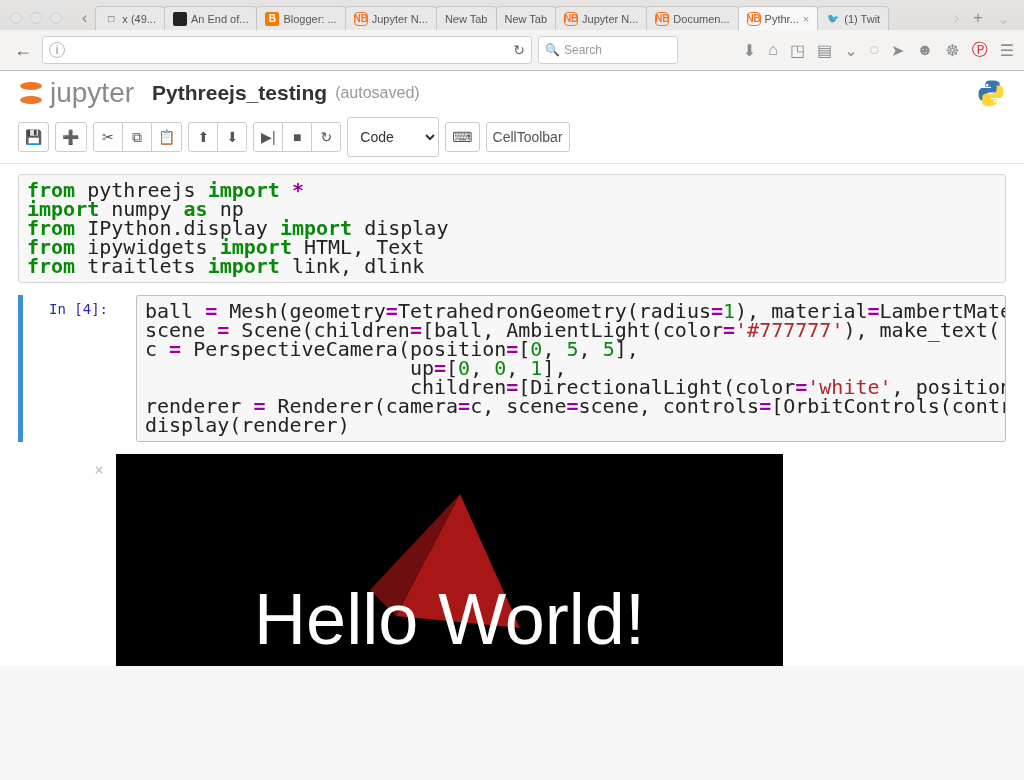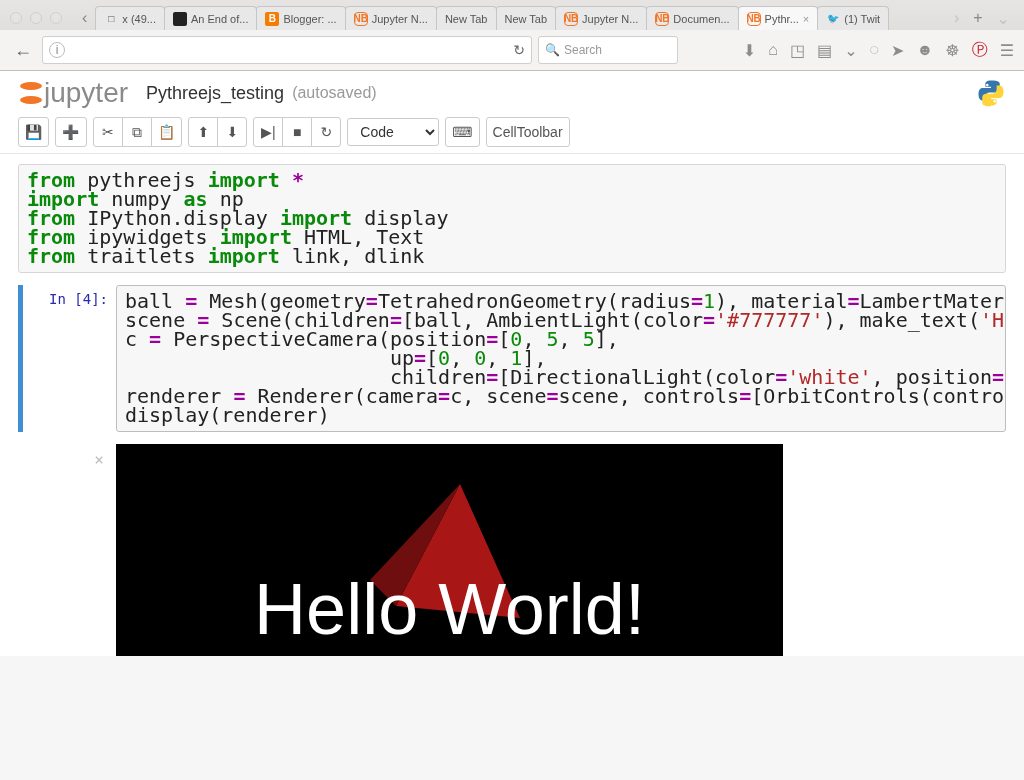--- a/index.html
+++ b/index.html
@@ -56,35 +56,35 @@
   }
   .search-bar .sicon{ margin-right:4px; font-size:12px;}
   .toolbar-icons { display:flex; gap:12px; margin-left:auto; align-items:center; color:#8c8c8c; font-size:16px;}
   .toolbar-icons .pin { color:#c8232c; }
 
   
   .jup-page { background:#fff; }
   .jup-header {
     display:flex; align-items:center; padding:6px 18px 2px 18px;
   }
-  .jup-logo { display:flex; align-items:center; }
+  .jup-logo { display:flex; align-items:center; gap:6px; }
   .jup-logo-text {
     font-family: "Helvetica Neue", Arial, sans-serif;
     font-size:28px; color:#8a8a8a; letter-spacing:0; font-weight:400;
   }
   .jup-logo-mark {
     width:26px; height:26px; position:relative;
   }
   .jup-logo-mark::before, .jup-logo-mark::after{
     content:""; position:absolute; left:2px; right:2px; height:8px;
     border-radius:50%; background:#f37626;
   }
   .jup-logo-mark::before{ top:2px; }
   .jup-logo-mark::after{ bottom:2px; }
-  .nb-title { font-size:18px; color:#333; margin-left:18px; }
+  .nb-title { font-size:21px; color:#333; margin-left:18px;font-weight:bold; }
   .nb-save { font-size:16px; color:#999; margin-left:8px; }
   .py-badge { margin-left:auto; width:30px;height:30px;}
 
   .jup-menus {
     display:flex; align-items:center; border-top:1px solid #eee; border-bottom:1px solid #e4e4e4;
     padding:0 18px; height:36px; font-size:15px; color:#555;
   }
   .jup-menus .m { margin-right:34px; cursor:default; }
   .kernel-ind { margin-left:auto; display:flex; align-items:center; gap:6px; border-left:1px solid #ddd; padding-left:12px; height:100%; }
   .kernel-dot { width:14px;height:14px;border:1.5px solid #888;border-radius:50%; }
@@ -96,39 +96,39 @@
   .btn {
     border:1px solid #ccc; background:#fff; border-radius:3px;
     min-width:30px; height:30px; display:flex; align-items:center; justify-content:center;
     font-size:14px; color:#555; padding:0 6px;
   }
   .btn-group { display:flex; }
   .btn-group .btn { border-radius:0; margin-left:-1px;}
   .btn-group .btn:first-child{border-top-left-radius:3px;border-bottom-left-radius:3px;margin-left:0;}
   .btn-group .btn:last-child{border-top-right-radius:3px;border-bottom-right-radius:3px;}
   .sel {
-    border:1px solid #ccc; height:28px; padding:0 28px 0 8px; font-size:14px; color:#333;
+    border:1px solid #ccc; height:40px; padding:0 28px 0 8px; font-size:14px; color:#333;
     background:#fff; border-radius:3px; appearance: menulist-button;
   }
   .ct-label { font-size:14px; }
 
   
   .nb-area { padding:10px 18px 0 18px; }
   .cell { display:flex; margin-bottom:12px; }
   .prompt {
     flex:0 0 98px; text-align:right; padding:6px 8px 0 0;
     font-family: Menlo, Consolas, monospace; font-size:14px;
     color:#2a2aab;
   }
   .input-area {
     flex:1; background:#f7f7f7; border:1px solid #d6d6d6; border-radius:3px;
     padding:6px 8px; font-family: Menlo, Consolas, monospace; font-size:20px;
     line-height:19px; color:#222; white-space:pre; overflow:hidden;
   }
-  .cell.selected { position:relative; }
+  .cell.selected { position:relative;gap:20px; }
   .cell.selected::before{
     content:""; position:absolute; left:-0px; top:0; bottom:0; width:5px; background:#3f8fd2;
   }
   .cell.selected .input-area { border-color:#bdbdbd; }
 
   .kw { color:#0a8a0a; font-weight:bold; }
   .op { color:#9a009a; font-weight:bold; }
   .str{ color:#b22828; }
   .num{ color:#0a8a0a; }
 

